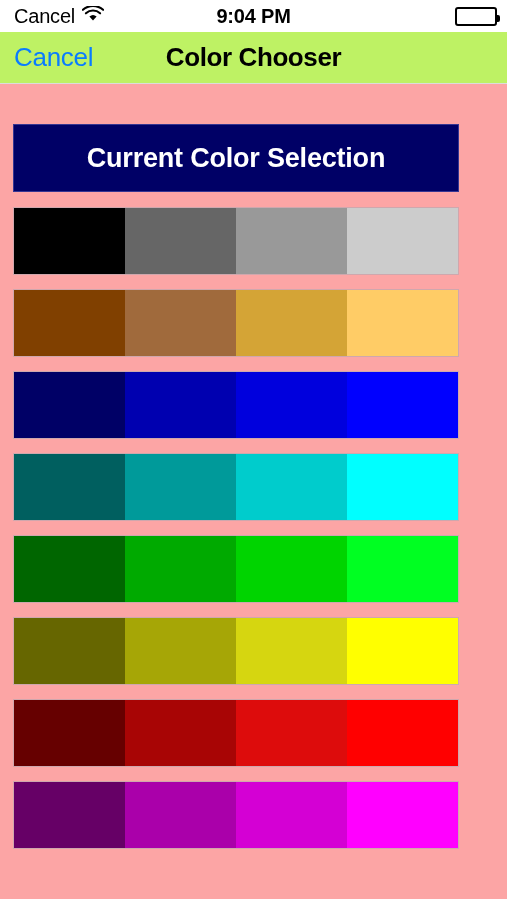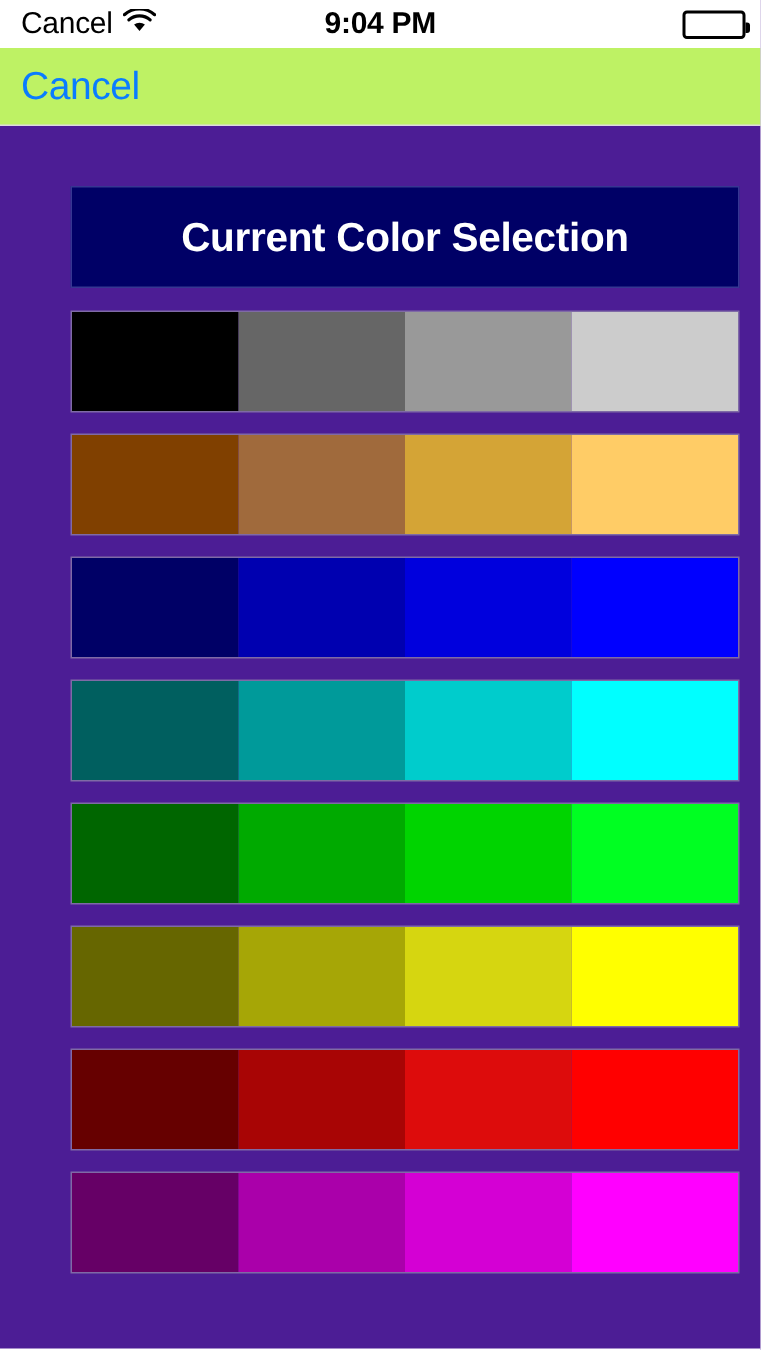--- a/index.html
+++ b/index.html
@@ -104,22 +104,22 @@
     color:#000000;
     letter-spacing:-0.4px;
     pointer-events:none;
   }
 
   
   .content {
     position:relative;
     width:100%;
     height:calc(900px - 85px);
-    background:#4c1d95;
-    padding:40px 30px 0 47px;
+    background:#fca5a5;
+    padding:40px 30px 0 13px;
   }
 
   .current-selection {
     width:446px;
     height:68px;
     display:flex;
     align-items:center;
     justify-content:center;
     margin-bottom:15px;
     border:1px solid rgba(120,120,200,0.45);
@@ -165,20 +165,21 @@
   <div class="status-right">
     <span class="battery">
       <span class="battery-fill"></span>
       <span class="battery-cap"></span>
     </span>
   </div>
 </div>
 
 <div class="nav-bar">
   <button class="nav-button nav-cancel">Cancel</button>
+  <div class="nav-title">Color Chooser</div>
 </div>
 
 <div class="content">
 
   <div class="current-selection" id="current-selection" style="background: rgb(0, 0, 102);">
     <span class="current-selection-label">Current Color Selection</span>
   </div>
 
   <div id="palette">
       <div class="swatch-row">

